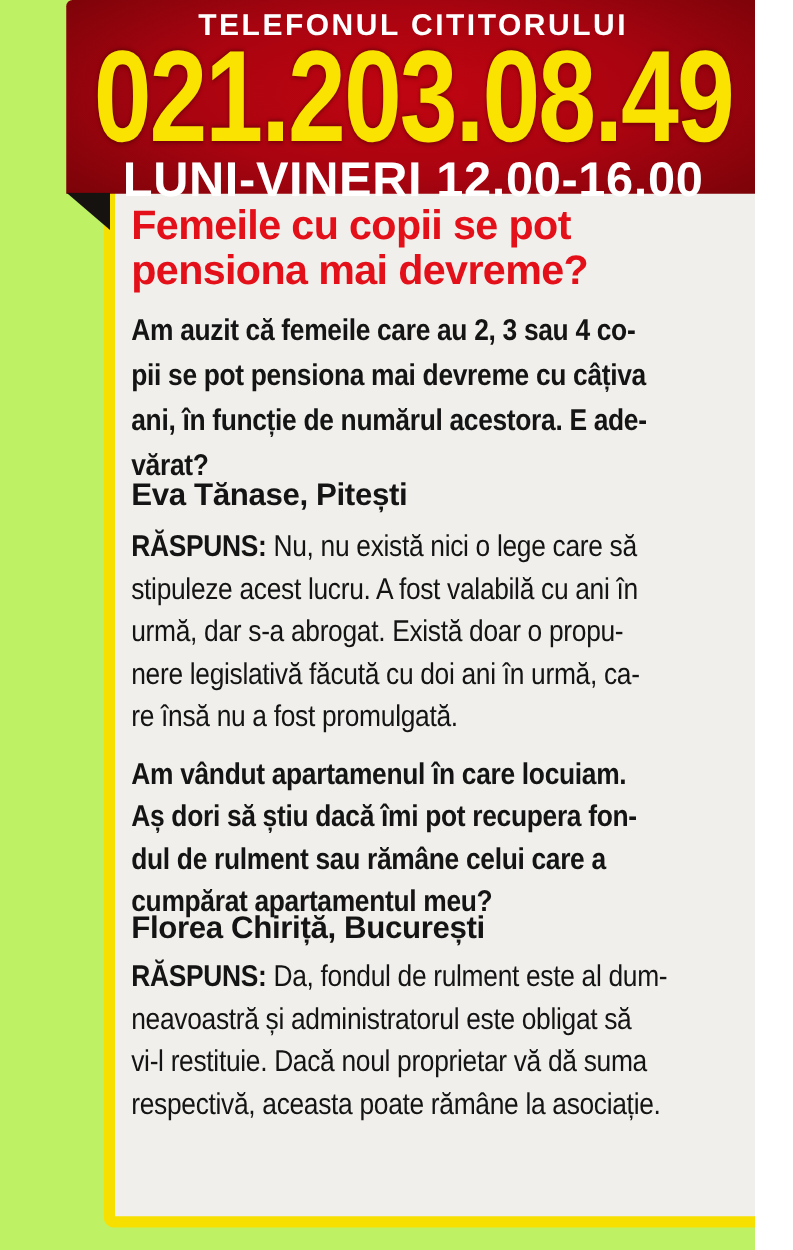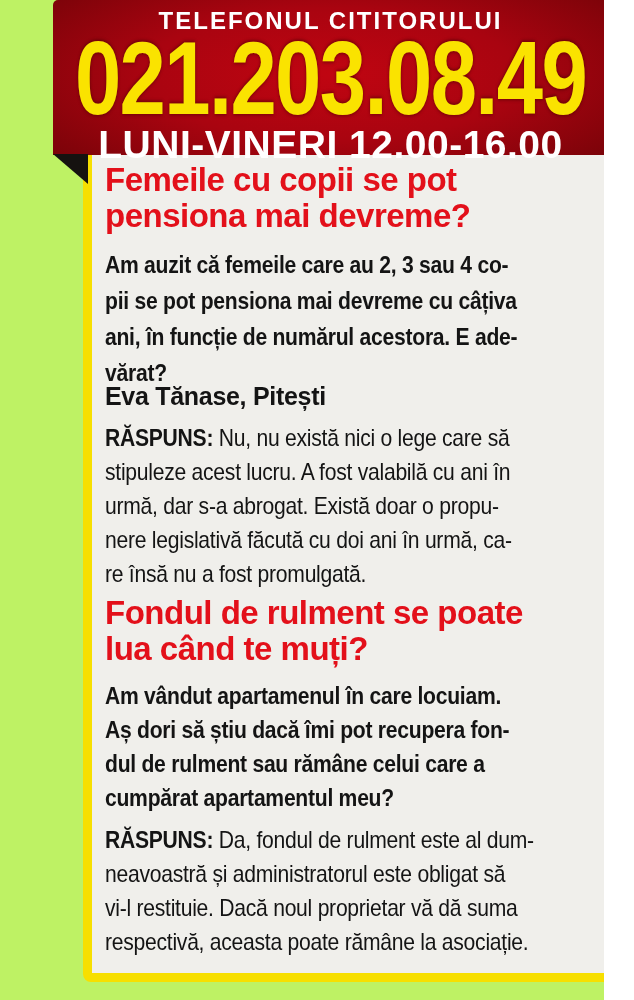--- a/index.html
+++ b/index.html
@@ -153,26 +153,25 @@
 vărat?</p>
       <div class="qa-author">Eva Tănase, Pitești</div>
       <p class="qa-answer cond"><strong>RĂSPUNS:</strong><span> Nu, nu există nici o lege care să
 stipuleze acest lucru. A fost valabilă cu ani în
 urmă, dar s-a abrogat. Există doar o propu-
 nere legislativă făcută cu doi ani în urmă, ca-
 re însă nu a fost promulgată.</span></p>
     </section>
 
     <section class="qa-section second">
-      <h2 class="qa-heading">Fondul de rulment se poate
-lua când te muți?</h2>
       <p class="qa-question cond">Am vândut apartamenul în care locuiam.
 Aș dori să știu dacă îmi pot recupera fon-
 dul de rulment sau rămâne celui care a
 cumpărat apartamentul meu?</p>
+      <div class="qa-author">Florea Chiriță, București</div>
       <p class="qa-answer cond"><strong>RĂSPUNS:</strong><span> Da, fondul de rulment este al dum-
 neavoastră și administratorul este obligat să
 vi-l restituie. Dacă noul proprietar vă dă suma
 respectivă, aceasta poate rămâne la asociație.</span></p>
     </section>
 
   </div>
 </div>
 
 </body></html>

